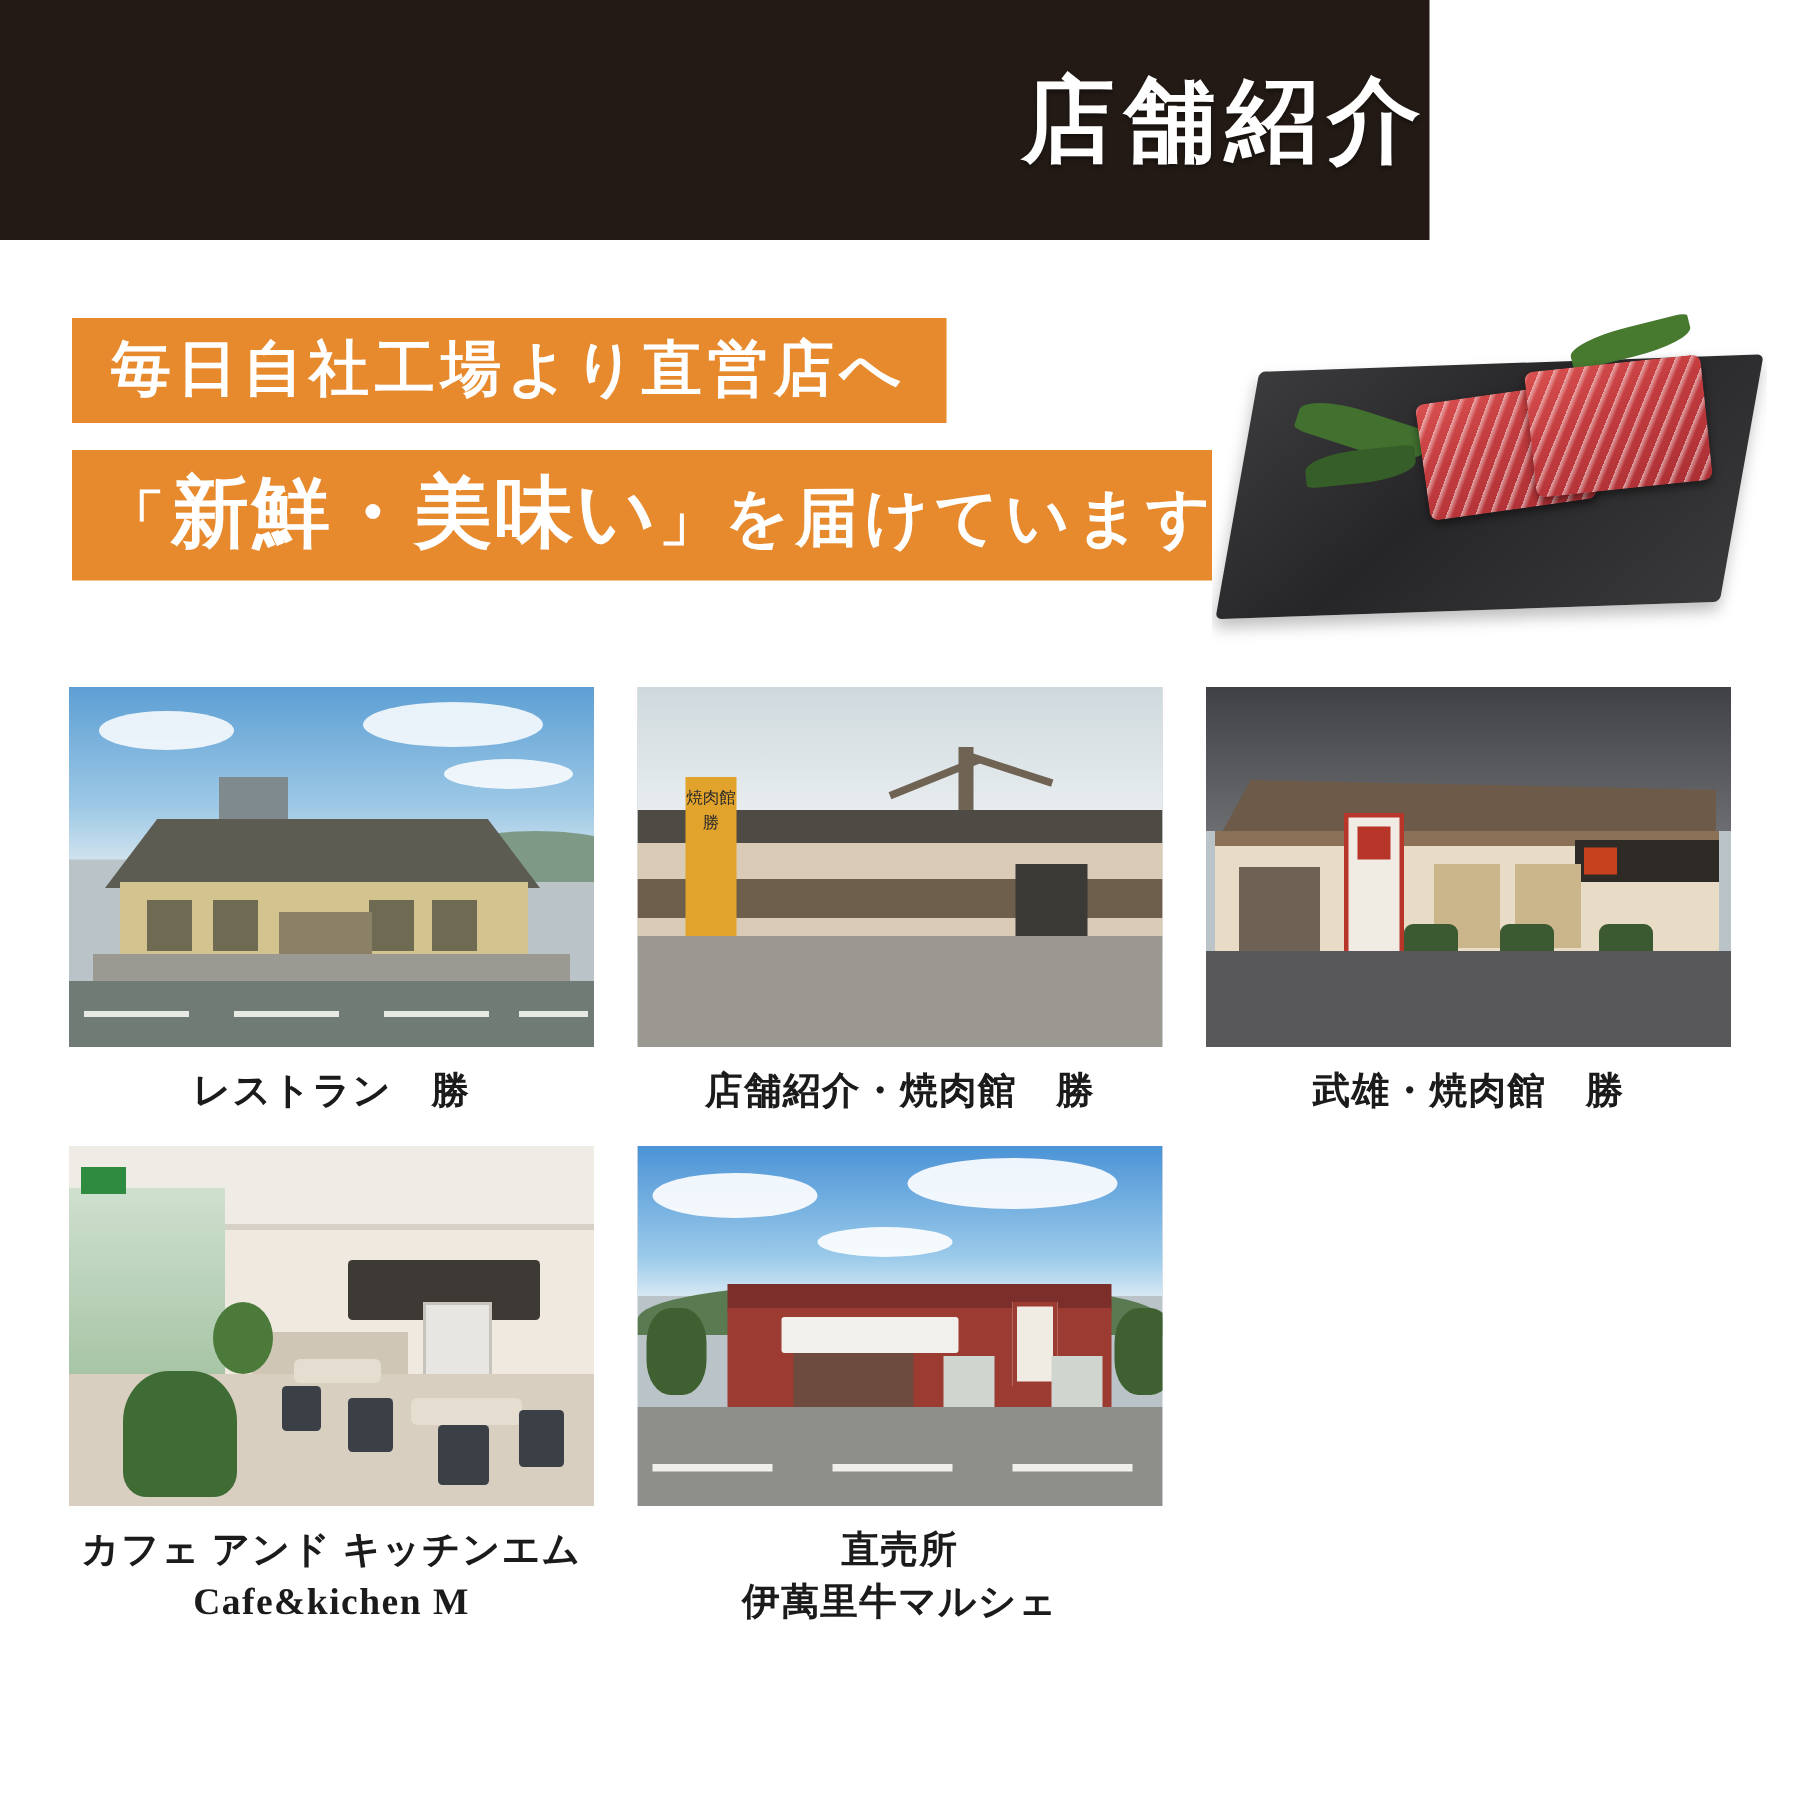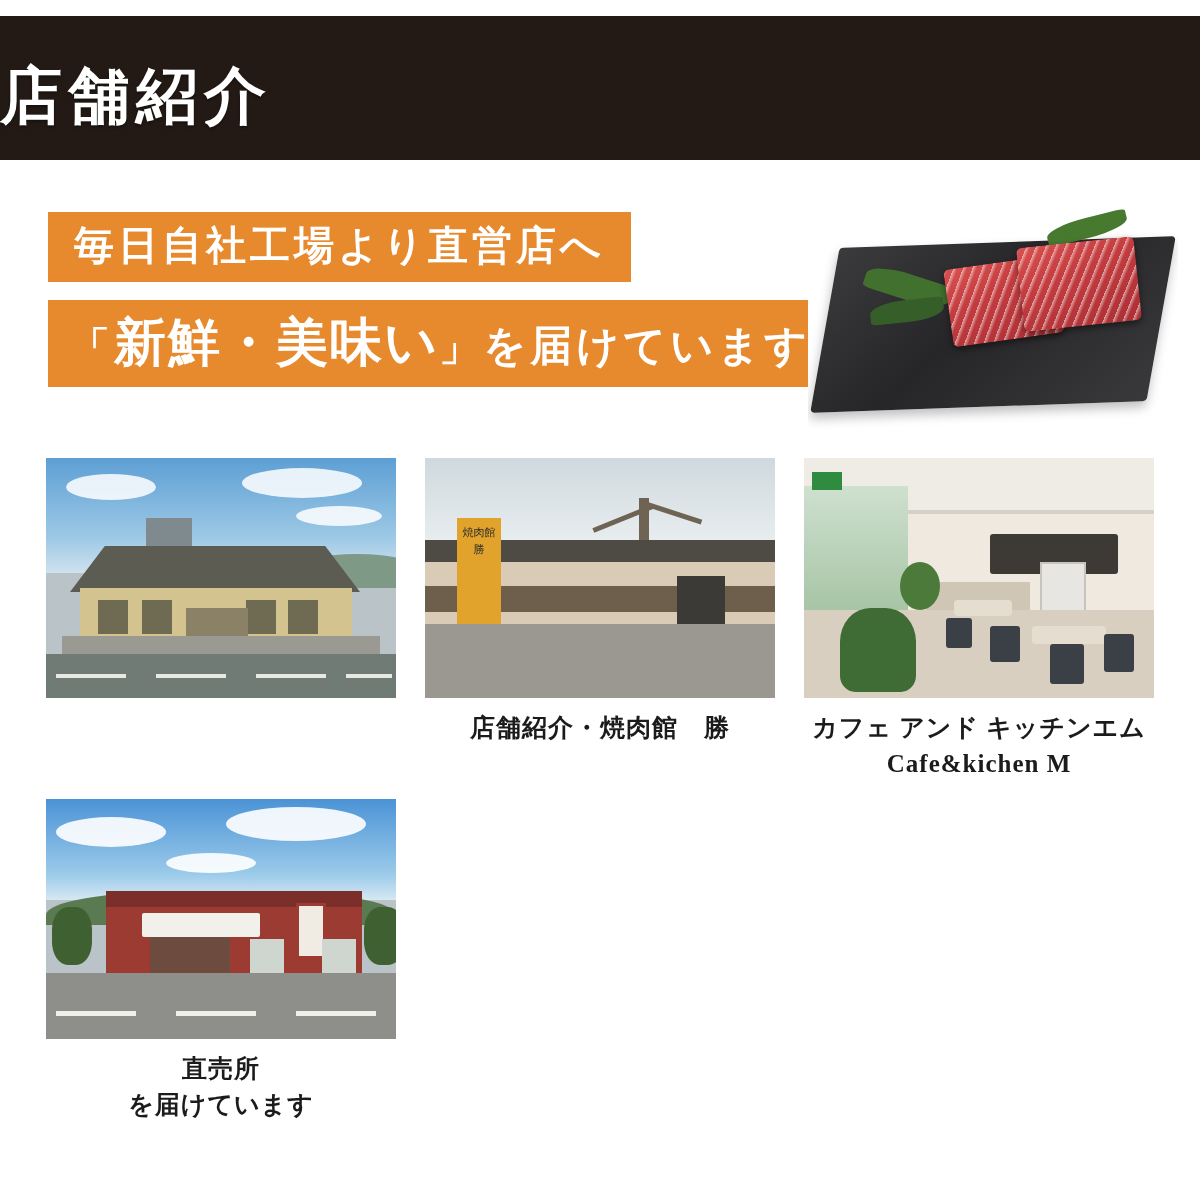--- a/index.html
+++ b/index.html
@@ -11,26 +11,26 @@
   }
   .page {
     position: relative;
     width: 1200px; height: 1200px;
     background: #ffffff;
   }
 
   
   .header {
     position: absolute;
-    left: 0; top: 16px;
-    width: 1200px; height: 160px;
+    left: 0; top: 0;
+    width: 953px; height: 160px;
     background: #231a15;
     display: flex;
     align-items: center;
-    justify-content: flex-start;
+    justify-content: flex-end;
   }
   .header-title {
     color: #ffffff;
     font-size: 62px;
     letter-spacing: 6px;
     font-weight: 700;
     font-family: "Liberation Serif", "DejaVu Serif", serif;
     text-shadow: 0 2px 3px rgba(0,0,0,0.4);
   }
 
@@ -178,21 +178,21 @@
   
   .p3 .sky { position:absolute; inset:0 0 62% 0; background:linear-gradient(180deg,#cfd9dd,#eaeff1); }
   .p3 .trunk { position:absolute; left:214px; top:40px; width:10px; height:130px; background:#6f6354; }
   .p3 .branch { position:absolute; background:#6f6354; height:5px; }
   .p3 .b1{left:166px;top:58px;width:64px;transform:rotate(-22deg)}
   .p3 .b2{left:216px;top:52px;width:62px;transform:rotate(18deg)}
   .p3 .roof { position:absolute; left:0; top:82px; width:350px; height:22px; background:#4e4a44; }
   .p3 .wall { position:absolute; left:0; top:104px; width:350px; height:62px; background:#d9cbb6; }
   .p3 .darkband { position:absolute; left:0; top:128px; width:350px; height:26px; background:#6e5f4d; }
   .p3 .door { position:absolute; left:252px; top:118px; width:48px; height:48px; background:#3c3a36; }
-  .p3 .banner { position:absolute; left:32px; top:60px; width:44px; height:116px; background:#e2a32c; }
+  .p3 .banner { position:absolute; left:32px; top:60px; width:34px; height:116px; background:#e2a32c; }
   .p3 .banner span { display:block; color:#2b2b2b; font-size:11px; text-align:center; line-height:1.5; padding-top:6px; }
   .p3 .ground { position:absolute; left:0; top:166px; width:350px; height:74px; background:#9b9892; }
   .p3 .curb { position:absolute; left:0; top:168px; width:350px; height:10px; background:#c5c2ba; }
 
   
   .p4 .sky { position:absolute; inset:0 0 60% 0; background:linear-gradient(180deg,#3f4146,#6b6d70); }
   .p4 .roof { position:absolute; left:10px; top:62px; width:330px; height:36px; background:#6d5a49; clip-path: polygon(6% 0, 100% 18%, 100% 100%, 0 100%); }
   .p4 .wall { position:absolute; left:6px; top:96px; width:336px; height:80px; background:#e9dcc6; }
   .p4 .beam { position:absolute; left:6px; top:96px; width:336px; height:10px; background:#8a7157; }
   .p4 .signboard { position:absolute; left:246px; top:102px; width:96px; height:28px; background:#2e2a26; }
@@ -293,20 +293,21 @@
           <div class="win w4"></div>
           <div class="porch"></div>
           <div class="base"></div>
           <div class="lot"></div>
           <div class="line l1"></div>
           <div class="line l2"></div>
           <div class="line l3"></div>
           <div class="line l4"></div>
         </div>
         <div class="store-caption">
+          <span class="sub">レストラン　勝</span>
         </div>
       </div>
 
 
       <div class="store">
         <div class="store-photo p3">
           <div class="sky"></div>
           <div class="trunk"></div>
           <div class="branch b1"></div>
           <div class="branch b2"></div>
@@ -318,20 +319,44 @@
             <span>焼肉館 勝</span>
           </div>
           <div class="curb"></div>
           <div class="ground"></div>
         </div>
         <div class="store-caption">
           <span class="sub">店舗紹介・焼肉館　勝</span>
         </div>
       </div>
 
+      <div class="store">
+        <div class="store-photo p4">
+          <div class="sky"></div>
+          <div class="roof"></div>
+          <div class="wall"></div>
+          <div class="beam"></div>
+          <div class="signboard">
+              <i></i>
+            </div>
+          <div class="banner">
+              <em></em>
+            </div>
+          <div class="window w1"></div>
+          <div class="window w2"></div>
+          <div class="door"></div>
+          <div class="plant pl1"></div>
+          <div class="plant pl2"></div>
+          <div class="plant pl3"></div>
+          <div class="ground"></div>
+        </div>
+        <div class="store-caption">
+          <span class="sub">武雄・焼肉館　勝</span>
+        </div>
+      </div>
 
       <div class="store">
         <div class="store-photo p5">
           <div class="ceil"></div>
           <div class="beam"></div>
           <div class="backwall"></div>
           <div class="left-glass"></div>
           <div class="exit"></div>
           <div class="logo"></div>
           <div class="counter"></div>
@@ -368,19 +393,19 @@
           <div class="entry"></div>
           <div class="win wa"></div>
           <div class="win wb"></div>
           <div class="lot"></div>
           <div class="stripe st1"></div>
           <div class="stripe st2"></div>
           <div class="stripe st3"></div>
         </div>
         <div class="store-caption">
           <span class="sub">直売所</span>
-          <span class="sub">を届けています</span>
+          <span class="sub">伊萬里牛マルシェ</span>
         </div>
       </div>
 
     </div>
   </div>
 </div>
 
 </body></html>

